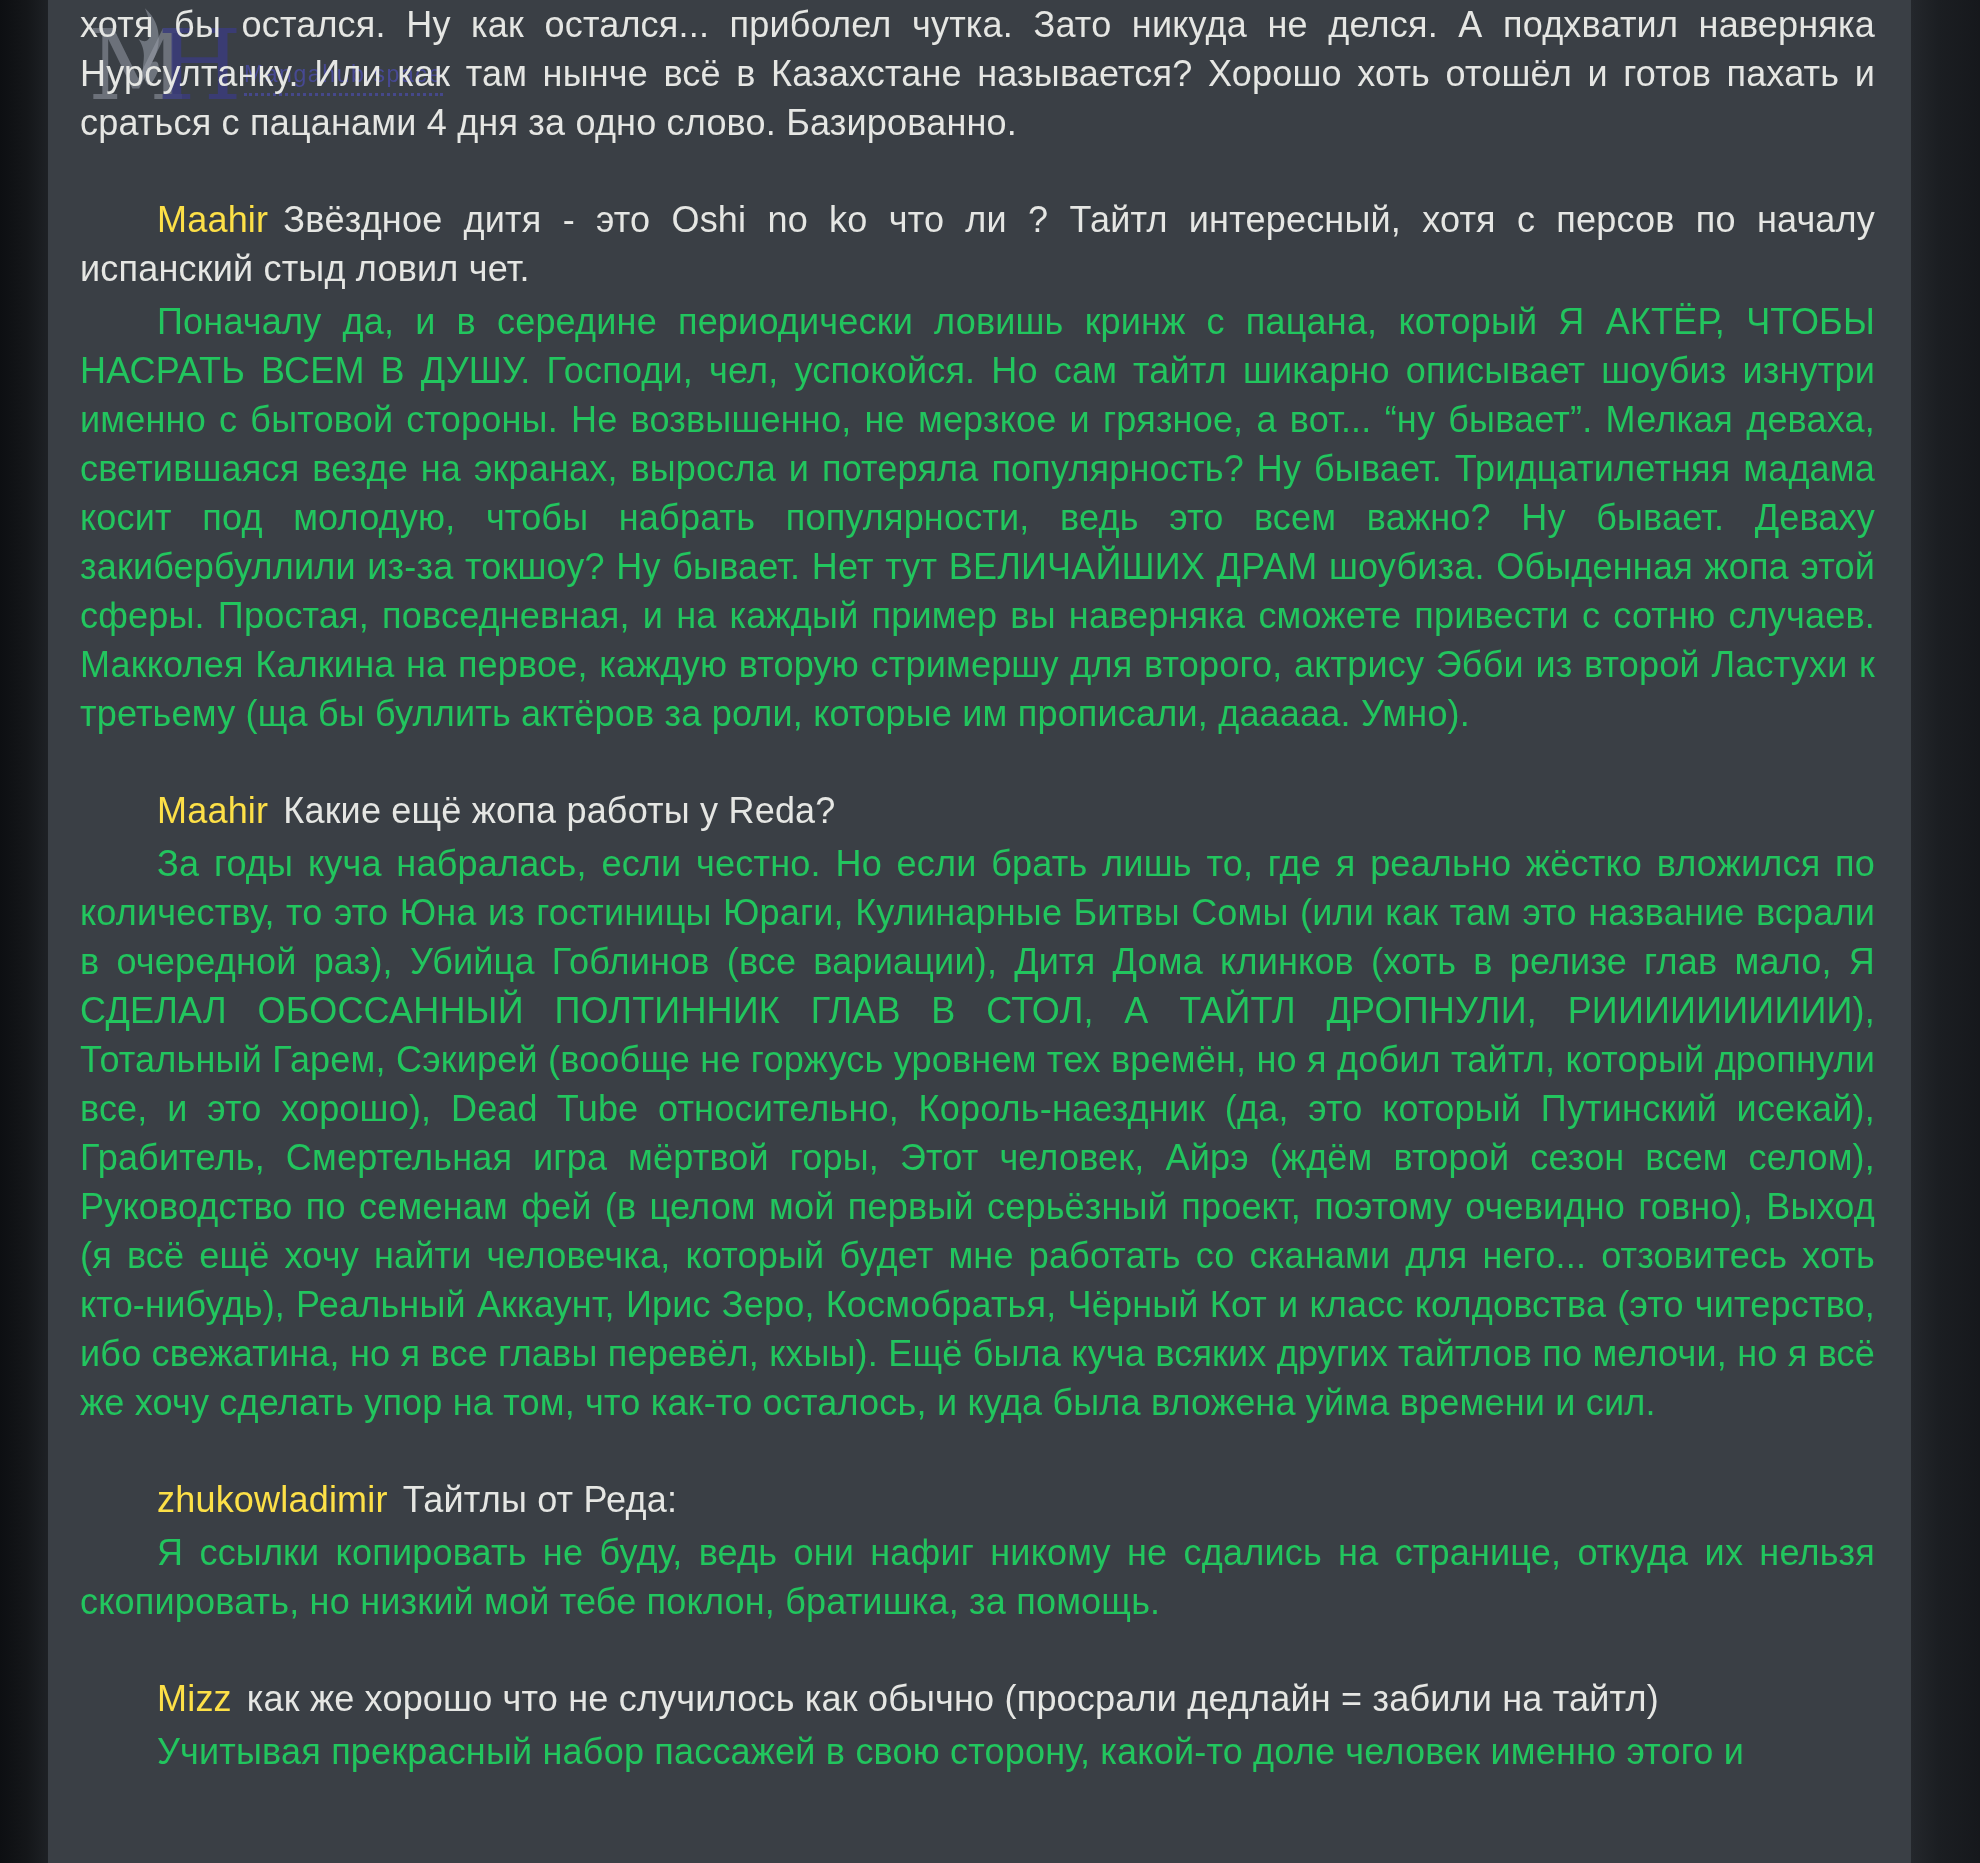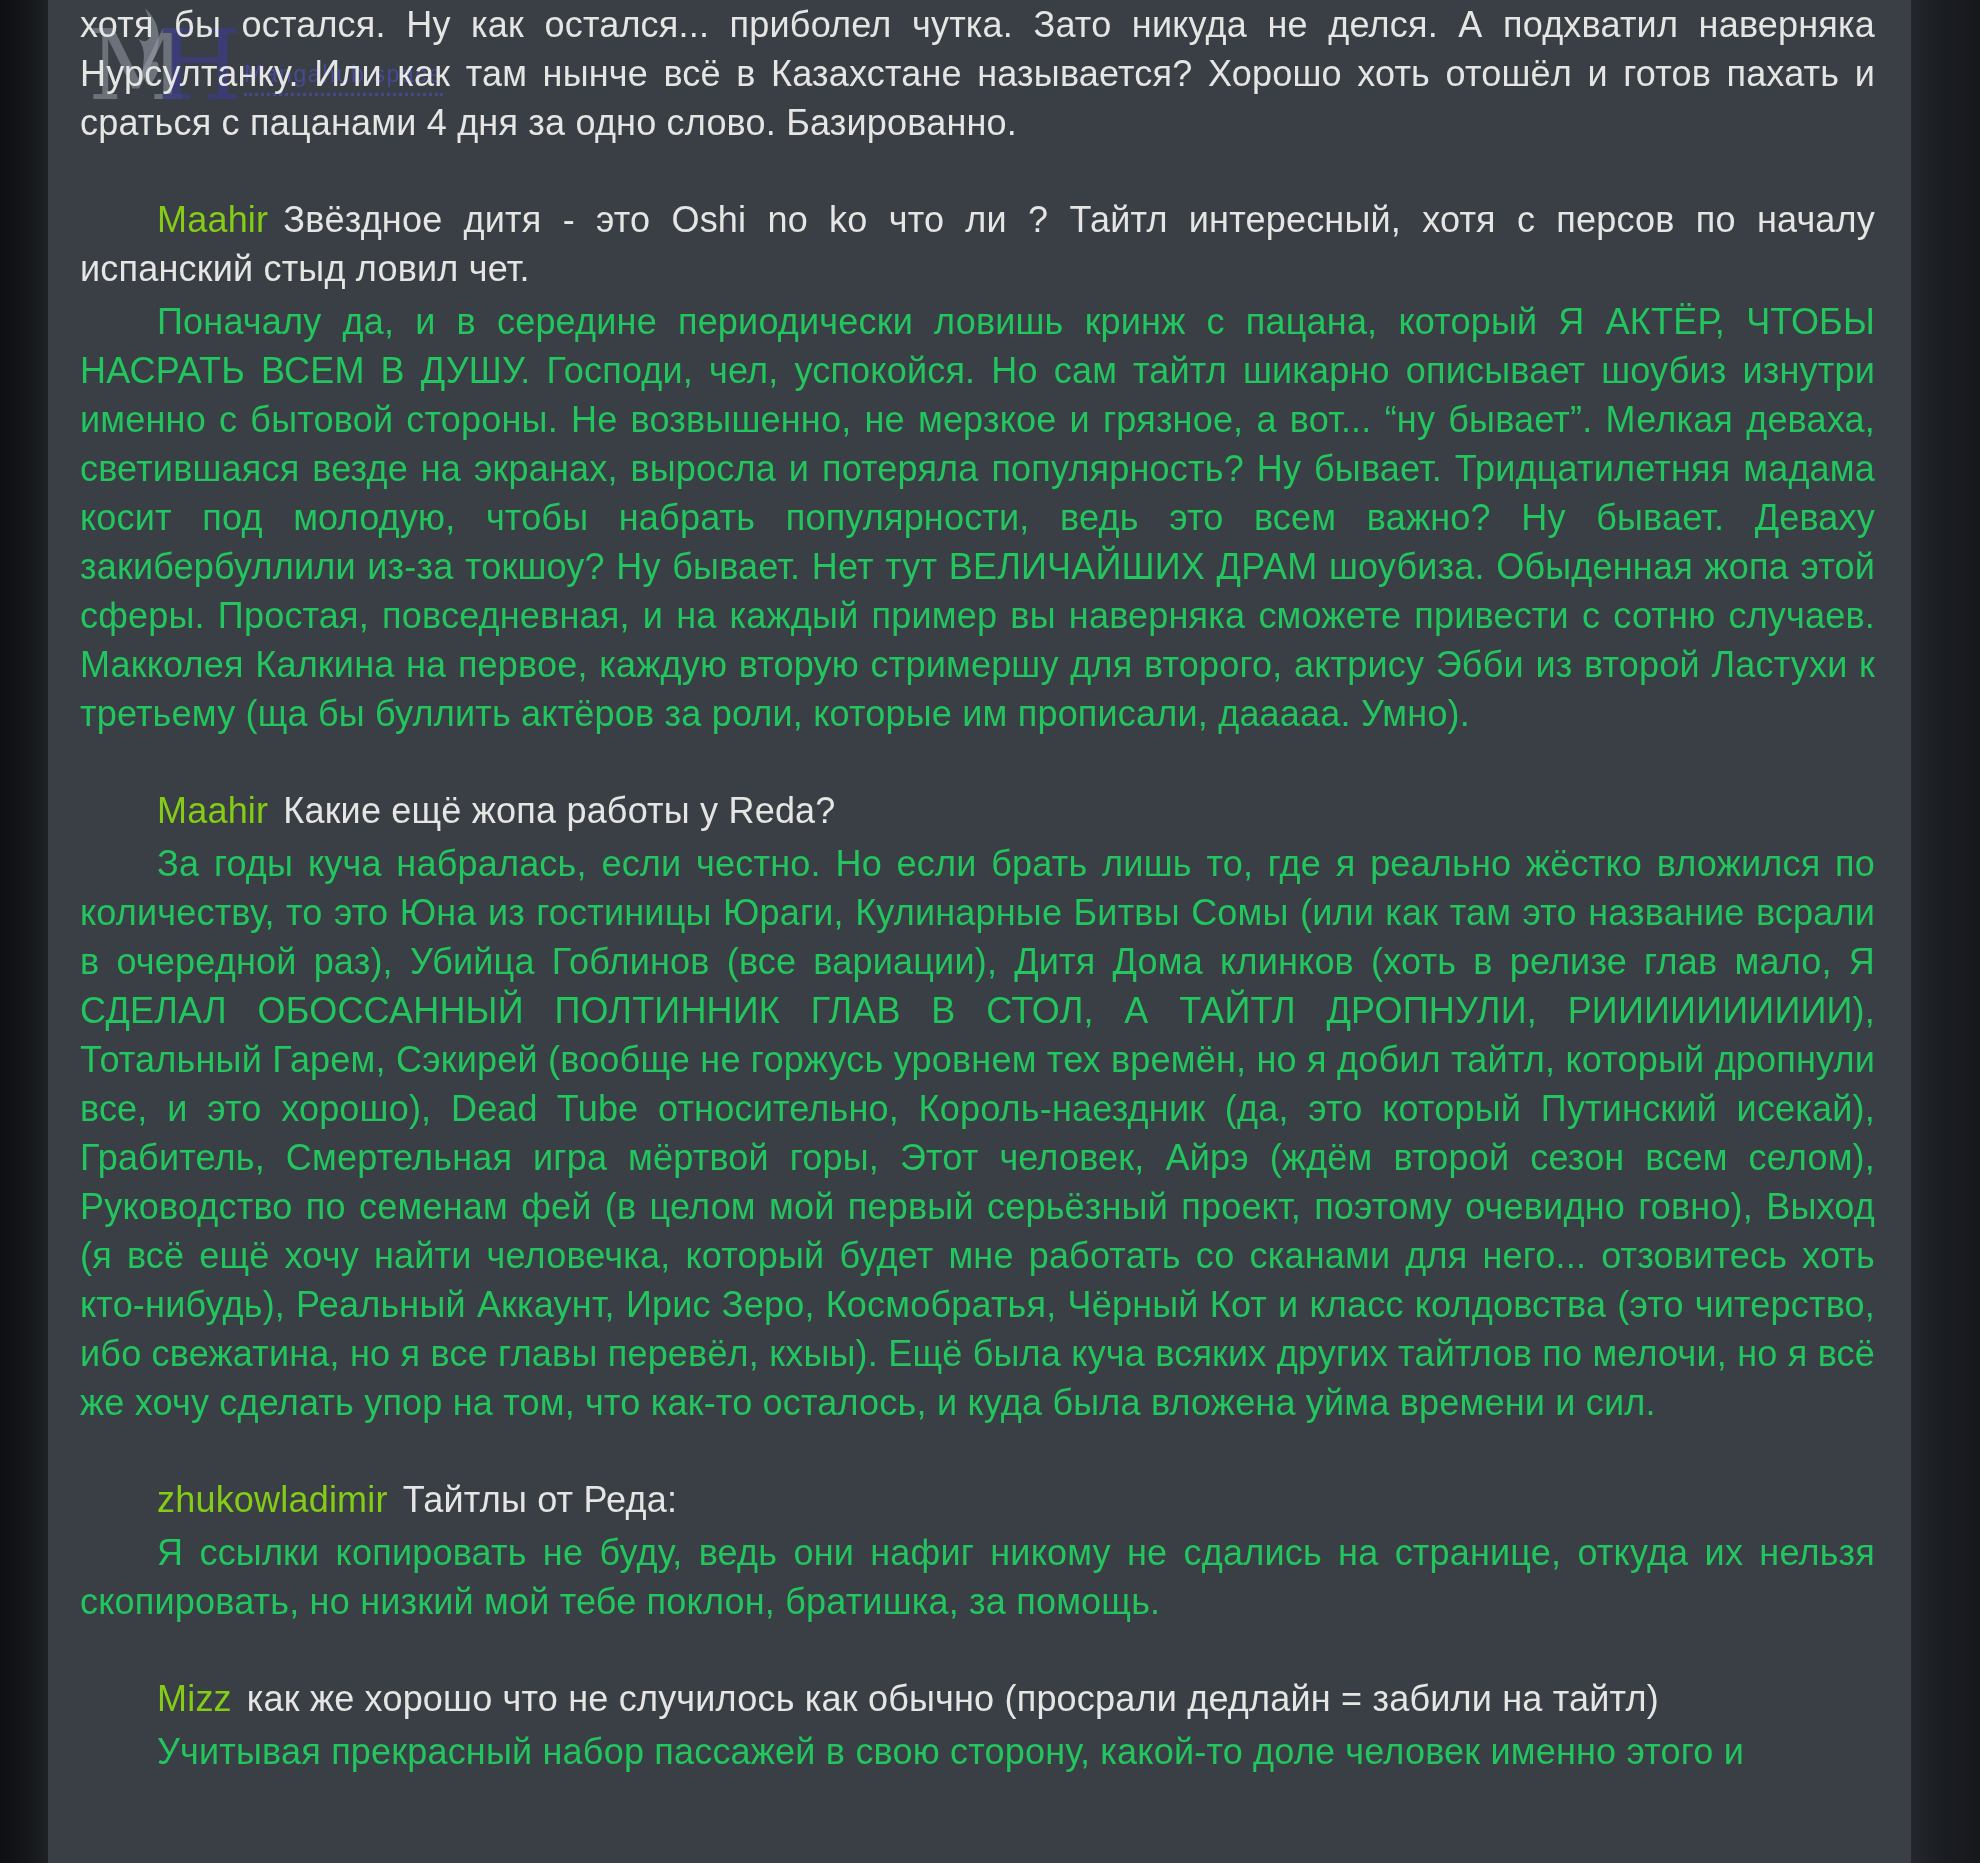--- a/index.html
+++ b/index.html
@@ -43,21 +43,21 @@
     text-align: justify;
     letter-spacing: 0.2px;
     color: #e5e6e3;
   }
   .indent { text-indent: 77px; }
   .orange { color: #22c55e; }
   .reply  { margin-top: 4px; }
   .comment-gap { margin-top: 48px; }
 
   .author {
-    color: #84cc16;
+    color: #fde047;
     margin-right: 15px;
     cursor: pointer;
   }
 
   
   .watermark {
     position: absolute;
     left: 40px; top: 20px;
     z-index: 1;
     display: flex;

